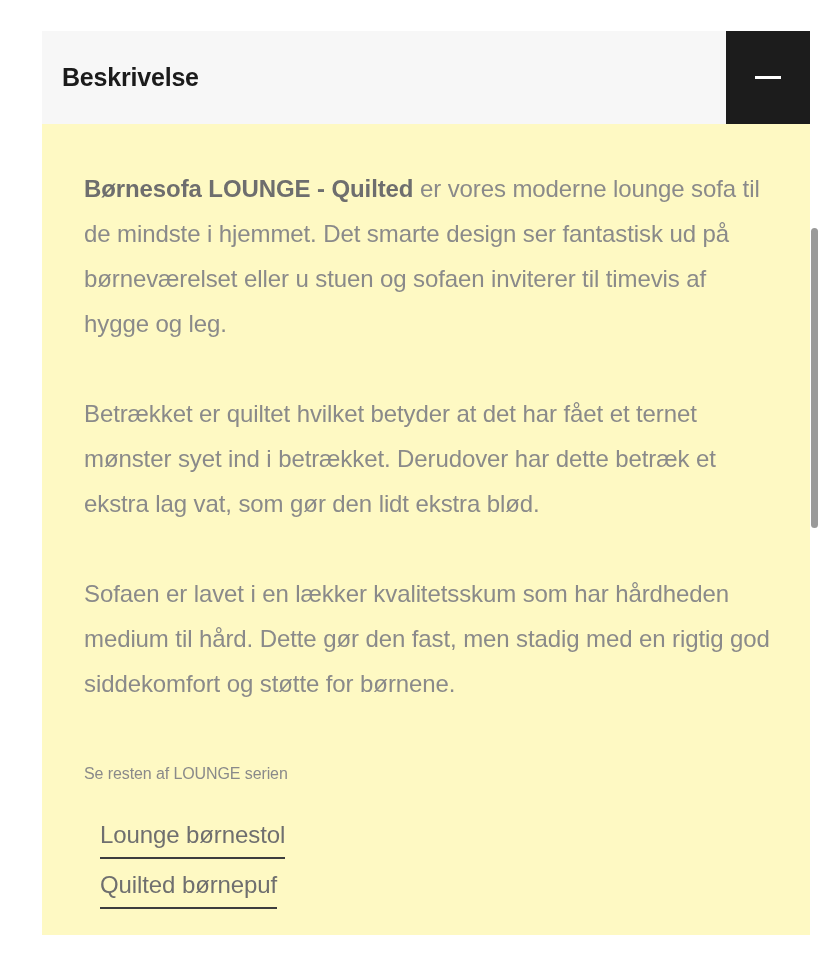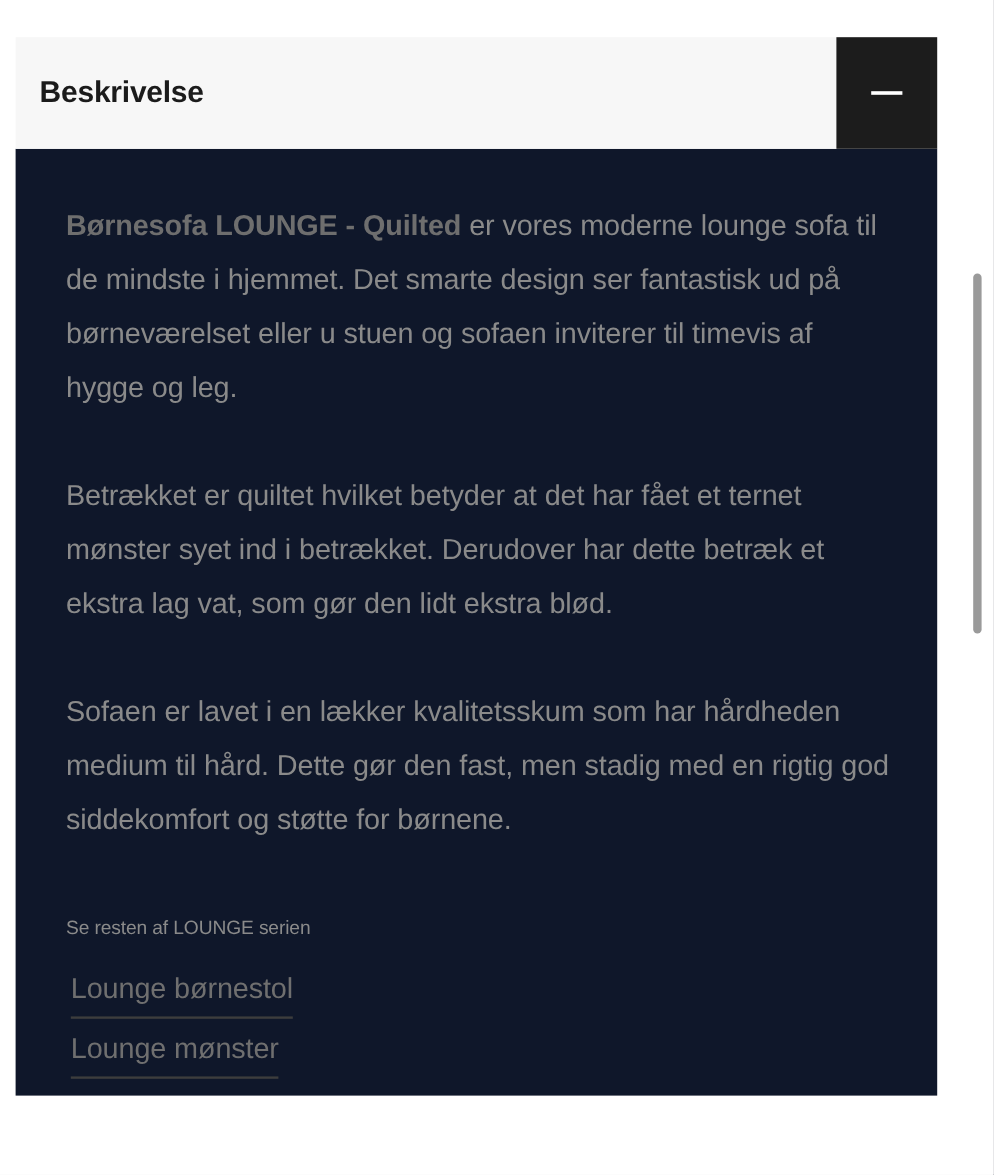--- a/index.html
+++ b/index.html
@@ -18,21 +18,21 @@
   .page {
     position: relative;
     width: 828px;
     height: 979px;
     background: #ffffff;
   }
 
   
   .accordion {
     position: absolute;
-    left: 13px;
+    left: 42px;
     top: 31px;
     width: 768px;
     background: #ffffff;
   }
 
   .accordion-header {
     position: relative;
     height: 93px;
     background: #f7f7f7;
     display: flex;
@@ -64,21 +64,21 @@
 
   .minus-icon {
     display: block;
     width: 26px;
     height: 3px;
     background: #ffffff;
   }
 
   .accordion-body {
     padding: 42px 20px 10px 42px;
-    background: #0f172a;
+    background: #fef9c3;
   }
 
   .desc-paragraph {
     font-size: 24px;
     line-height: 45px;
     color: #8a8a8a;
     margin: 0 0 45px 0;
     max-width: 690px;
     letter-spacing: -0.1px;
   }
@@ -90,21 +90,21 @@
 
   .series-intro {
     font-size: 16px;
     line-height: 45px;
     color: #8a8a8a;
     margin: 0 0 6px 0;
     letter-spacing: -0.1px;
   }
 
   .series-links {
-    margin: 4px;
+    margin: 16px;
     padding: 0;
     list-style: none;
   }
 
   .series-links li {
     margin: 0 0 3px 0;
   }
 
   .series-link {
     display: inline-block;
@@ -165,21 +165,21 @@
         <span>Sofaen er lavet i en lækker kvalitetsskum som har hårdheden medium til hård. Dette gør den fast, men stadig med en rigtig god siddekomfort og støtte for børnene.</span>
       </p>
 
       <p class="series-intro">Se resten af LOUNGE serien</p>
 
       <ul class="series-links">
         <li>
           <a class="series-link">Lounge børnestol</a>
         </li>
         <li>
-          <a class="series-link">Lounge mønster</a>
+          <a class="series-link">Quilted børnepuf</a>
         </li>
       </ul>
 
     </div>
   </section>
 
   <div class="scrollbar-track">
     <div class="scrollbar-thumb"></div>
   </div>
 

